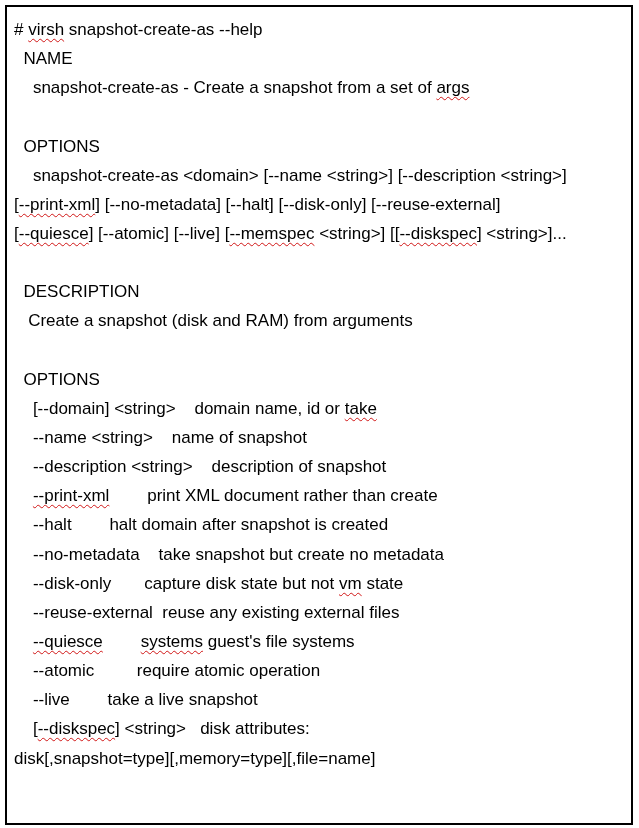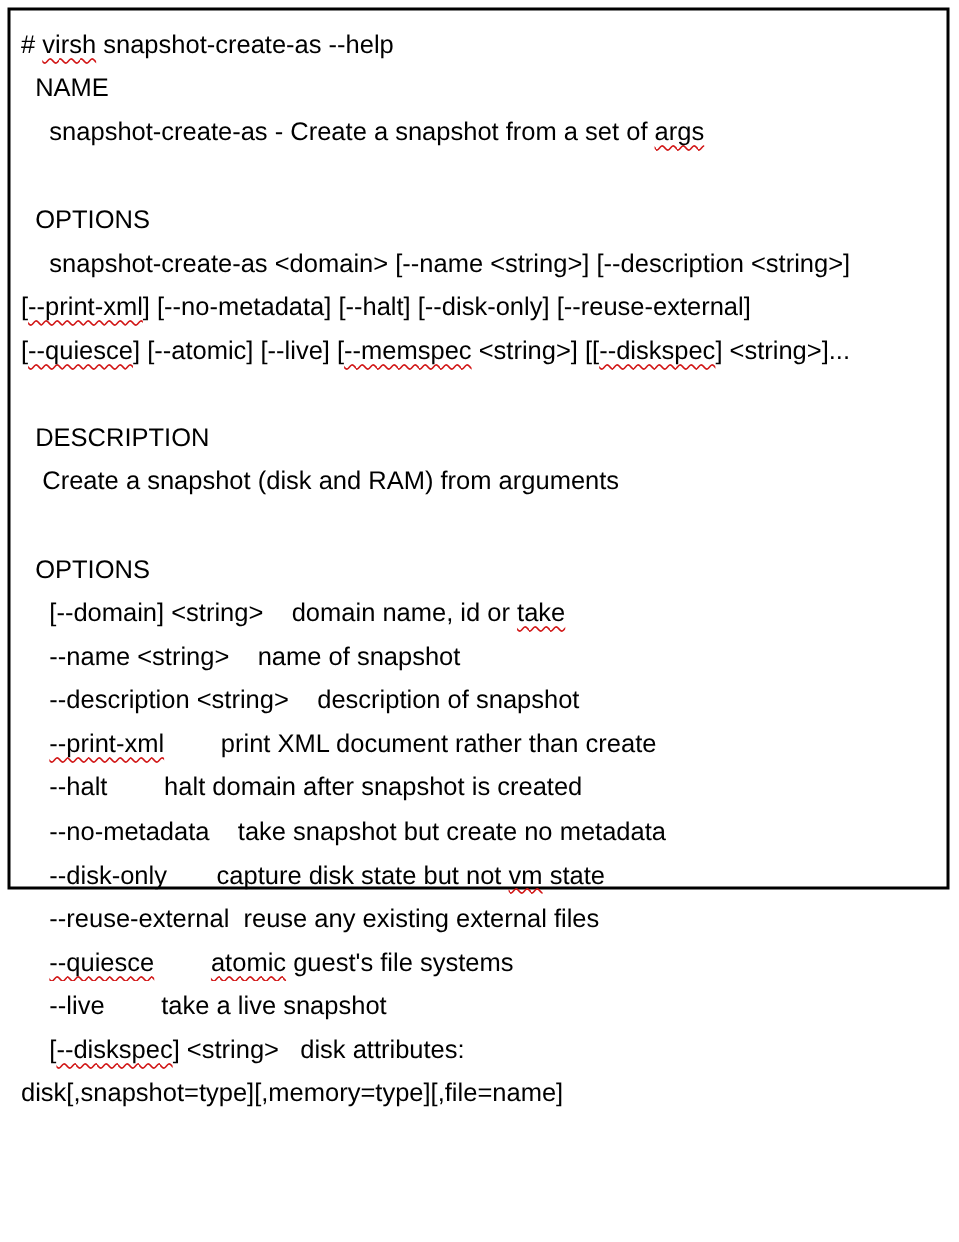--- a/index.html
+++ b/index.html
@@ -5,21 +5,21 @@
   * { margin: 0; padding: 0; box-sizing: border-box; }
   html, body {
     width: 639px; height: 828px;
     background: #ffffff;
     overflow: hidden;
     font-family: "Liberation Sans", "DejaVu Sans", sans-serif;
   }
   .frame {
     position: absolute;
     left: 5px; top: 5px;
-    width: 628px; height: 588px;
+    width: 628px; height: 820px;
     border: 2px solid #000000;
     background: #ffffff;
   }
   .content {
     position: absolute;
     left: 7px; top: 8px; right: 2px;
     font-size: 17px;
     color: #000000;
     letter-spacing: 0;
   }
@@ -56,18 +56,19 @@
       <div class="line"></div>
       <div class="line"><span class="">  OPTIONS</span></div>
       <div class="line"><span class="">    [--domain] &lt;string&gt;    domain name, id or </span><span class="sq">take</span></div>
       <div class="line"><span class="">    --name &lt;string&gt;    name of snapshot</span></div>
       <div class="line"><span class="">    --description &lt;string&gt;    description of snapshot</span></div>
       <div class="line"><span class="">    </span><span class="sq">--print-xml</span><span class="">        print XML document rather than create</span></div>
       <div class="line"><span class="">    --halt        halt domain after snapshot is created</span></div>
       <div class="line"><span class="">    --no-metadata    take snapshot but create no metadata</span></div>
       <div class="line"><span class="">    --disk-only       capture disk state but not </span><span class="sq">vm</span><span class=""> state</span></div>
       <div class="line"><span class="">    --reuse-external  reuse any existing external files</span></div>
-      <div class="line"><span class="">    </span><span class="sq">--quiesce</span><span class="">        </span><span class="sq">atomic</span><span class=""> guest's file systems</span></div>
+      <div class="line"><span class="">    </span><span class="sq">--quiesce</span><span class="">        </span><span class="sq">systems</span><span class=""> guest's file systems</span></div>
+      <div class="line"><span class="">    --atomic         require atomic operation</span></div>
       <div class="line"><span class="">    --live        take a live snapshot</span></div>
       <div class="line"><span class="">    [</span><span class="sq">--diskspec</span><span class="">] &lt;string&gt;   disk attributes:</span></div>
       <div class="line"><span class="">disk[,snapshot=type][,memory=type][,file=name]</span></div>
     </div>
 </div>
 
 </body></html>

